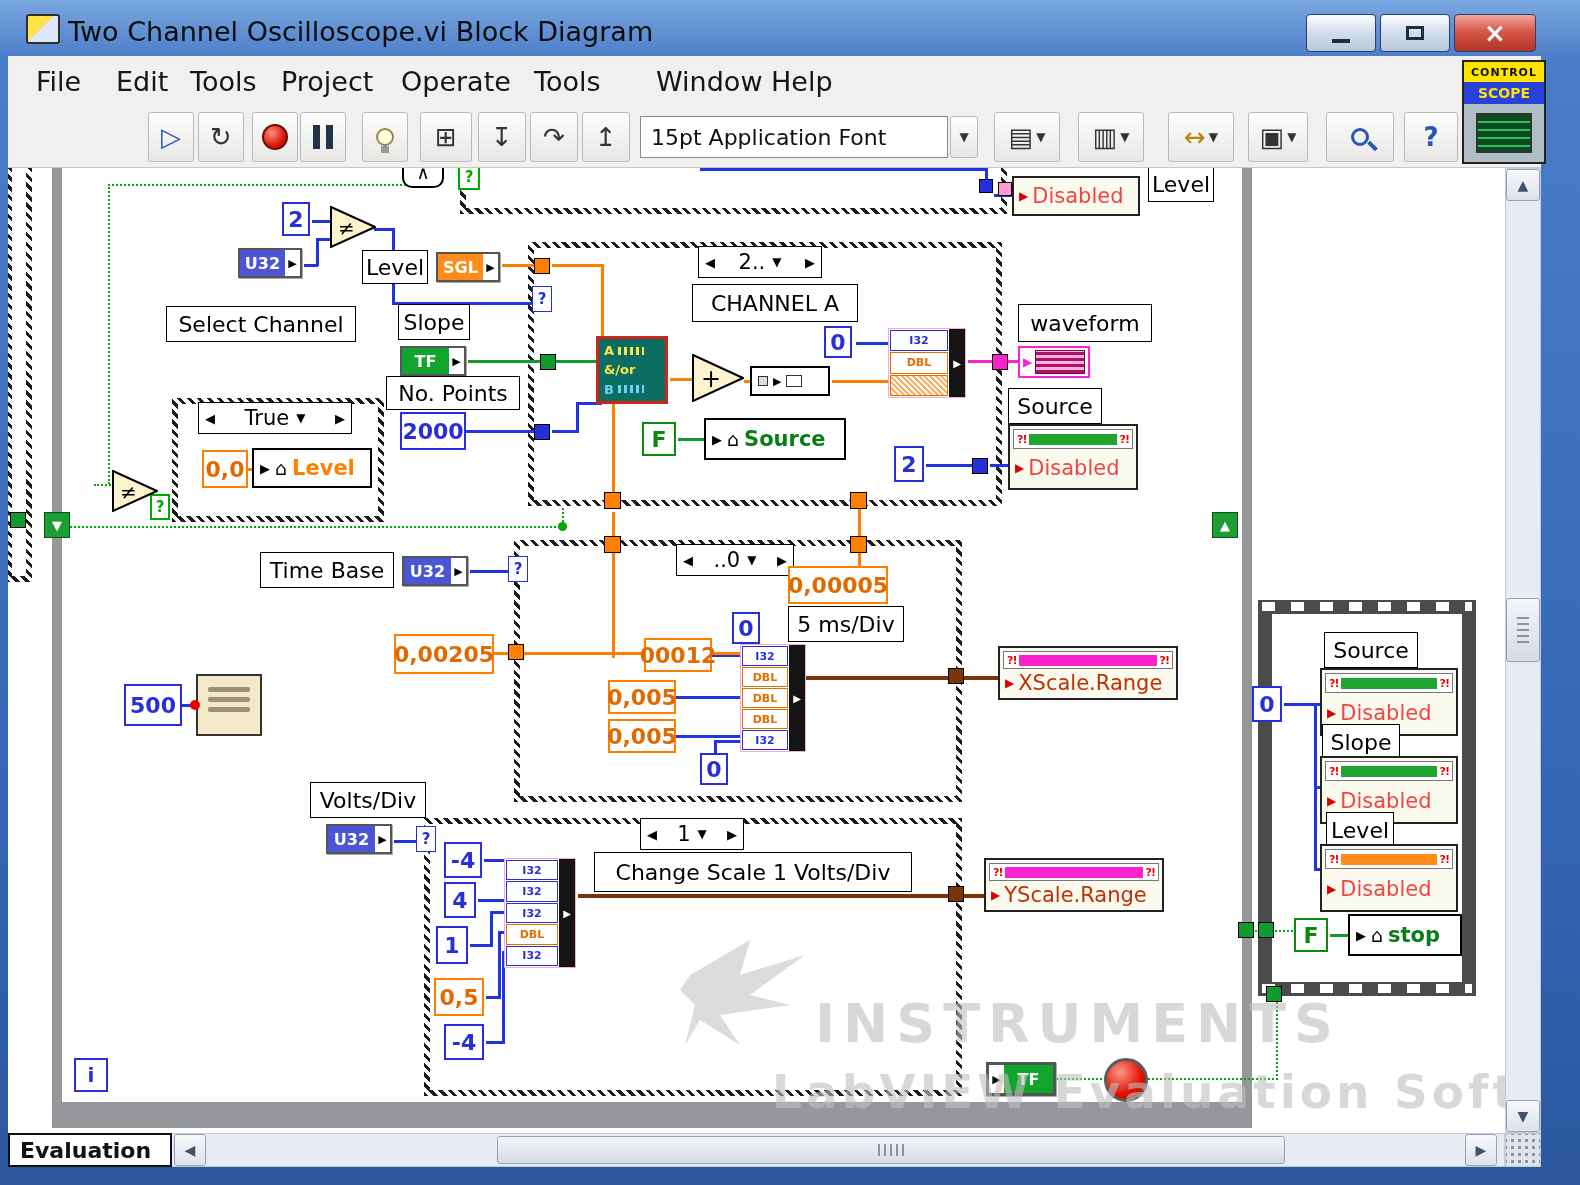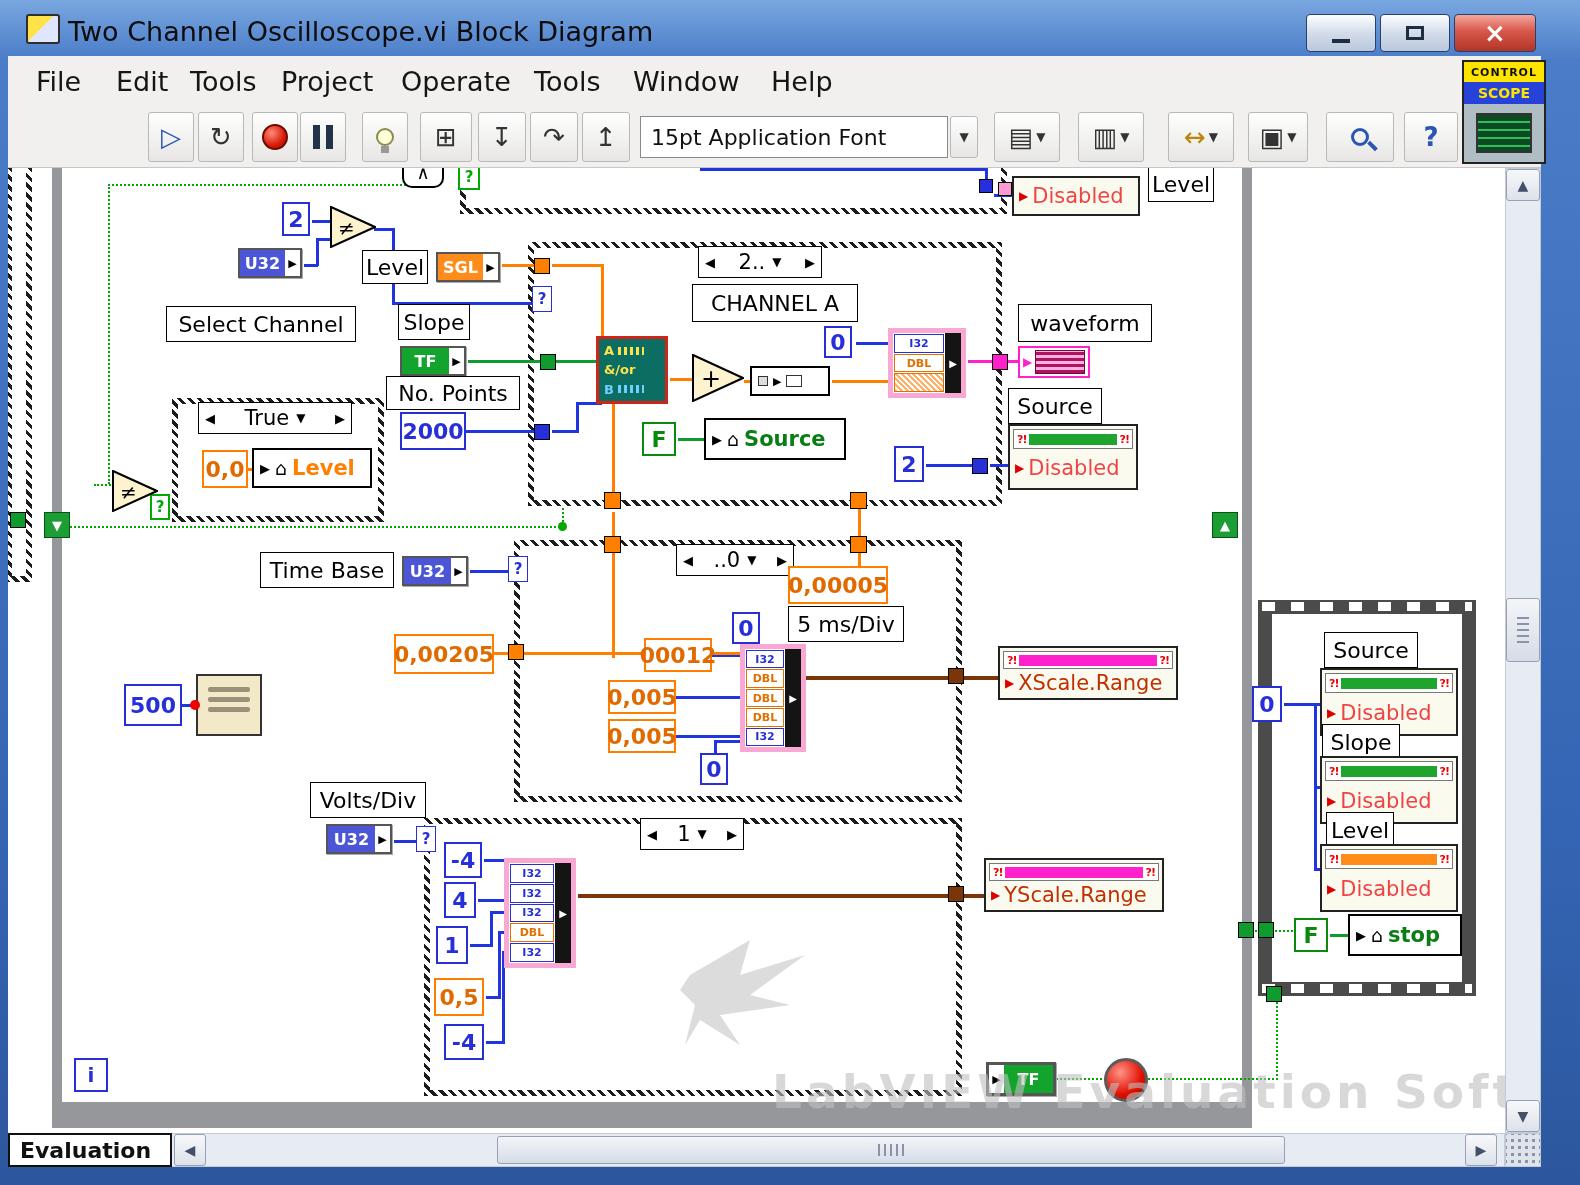--- a/index.html
+++ b/index.html
@@ -102,21 +102,21 @@
 .tun{position:absolute;z-index:3;border:1px solid #000}
 .t-blue{background:#2730d8}.t-orange{background:#ff8000}.t-green{background:#0f9b2e}
 .t-brown{background:#7a3508}.t-mag{background:#ff22cc}.t-pink{background:#ff9ad5}
 
 .qbox{position:absolute;display:flex;align-items:center;justify-content:center;background:#fff;z-index:3;font-weight:bold}
 .qgreen{border:2px solid #0a0;color:#0a0;font-size:15px}
 .qblue{border:1px solid #2730d8;color:#2730d8;font-size:15px}
 .sr{position:absolute;display:flex;align-items:center;justify-content:center;background:#1c9e35;border:1px solid #06541a;
   color:#fff;font-size:13px;z-index:3}
 
-.bundle{position:absolute;display:flex;z-index:3;border:5px solid #f9a8d4;background:#fff}
+.bundle{position:absolute;display:flex;z-index:3;border:1px solid #f9a8d4;background:#fff}
 .bcol{display:flex;flex-direction:column;flex:1;padding:1px;gap:1px}
 .bcell{flex:1;display:flex;align-items:center;justify-content:center;font-size:11px;font-weight:bold;border:1px solid #666}
 .b-i32{color:#2730d8;border-color:#2730d8}
 .b-dbl{color:#e07000;border-color:#e07000}
 .b-arr{border-color:#e07000;background:repeating-linear-gradient(45deg,#ffb066 0 2px,#fff 2px 4px)}
 .bout{width:16px;background:#141414;color:#fff;display:flex;align-items:center;justify-content:center;font-size:10px}
 
 .andor{position:absolute;background:#0c6e63;border:3px solid #cf2418;z-index:3;display:flex;flex-direction:column;
   justify-content:space-around;padding:2px 5px;color:#ffe24a;font-size:13px;font-weight:bold}
 .andor .rw{display:flex;align-items:center;gap:4px}
@@ -159,21 +159,21 @@
     <span>×</span>
   </div>
 
 <div class="abs chrome-bg" style="left:8px;top:56px;width:1533px;height:112px"></div>
 <span class="menu-item" style="left:36px">File</span>
 <span class="menu-item" style="left:116px">Edit</span>
 <span class="menu-item" style="left:190px">Tools</span>
 <span class="menu-item" style="left:281px">Project</span>
 <span class="menu-item" style="left:401px">Operate</span>
 <span class="menu-item" style="left:534px">Tools</span>
-<span class="menu-item" style="left:633px">Window</span>
+<span class="menu-item" style="left:656px">Window</span>
 <span class="menu-item" style="left:771px">Help</span>
 
 <div class="tbtn" style="left:148px;width:46px">
     <span class="g" style="color:#2a55b0">▷</span>
   </div>
 <div class="tbtn" style="left:198px;width:46px">
     <span class="g">↻</span>
   </div>
 <div class="tbtn" style="left:252px;width:46px">
     <span class="ic-stop-red"></span>
@@ -541,20 +541,21 @@
           <span>1</span>
           <span class="dd">▼</span>
         </span>
     <span class="nav">▶</span>
   </div>
   <div class="flabel" style="left:310px;top:782px;width:116px;height:36px">Volts/Div</div>
   <div class="term" style="left:326px;top:824px;width:66px;height:30px">
         <span class="tag tag-blue">U32</span>
         <span class="arr">▶</span>
       </div>
+  <div class="flabel" style="left:594px;top:852px;width:318px;height:40px">Change Scale 1 Volts/Div</div>
   <div class="const cblue" style="left:444px;top:842px;width:38px;height:36px">-4</div>
   <div class="const cblue" style="left:444px;top:882px;width:32px;height:36px">4</div>
   <div class="const cblue" style="left:436px;top:926px;width:32px;height:38px">1</div>
   <div class="const corange" style="left:434px;top:978px;width:50px;height:38px">0,5</div>
   <div class="const cblue" style="left:444px;top:1024px;width:40px;height:36px">-4</div>
   <div class="bundle" style="left:504px;top:858px;width:72px;height:110px">
     <span class="bcol">
       <span class="bcell b-i32">I32</span>
       <span class="bcell b-i32">I32</span>
       <span class="bcell b-i32">I32</span>
@@ -622,20 +623,21 @@
   <div class="term" style="left:986px;top:1062px;width:70px;height:34px;border-width:3px">
         <span class="arr">▶</span>
         <span class="tag tag-green">TF</span>
       </div>
   <div class="stopbtn" style="left:1104px;top:1058px;width:44px;height:44px"></div>
   <div class="iterm" style="left:74px;top:1058px;width:34px;height:34px">i</div>
 
   <svg class="wm" style="left:680px;top:935px" width="130" height="115" viewBox="0 0 130 115">
         <polygon points="10,40 70,5 60,40 125,20 70,60 110,70 40,80 60,110 20,85 5,110 15,70 0,55" fill="#c5c5c5"></polygon>
       </svg>
+  <span class="wm" style="left:815px;top:992px;font-size:54px;letter-spacing:8px">INSTRUMENTS</span>
   <span class="wm" style="left:772px;top:1064px;font-size:47px;letter-spacing:4px">LabVIEW Evaluation Software</span>
 
 </div>
 </div>
 
 <div class="abs sb-track" style="left:1505px;top:168px;width:36px;height:965px"></div>
 <div class="abs sb-btn" style="left:1506px;top:169px;width:34px;height:32px">
     <span>▲</span>
   </div>
 <div class="abs sb-thumb" style="left:1506px;top:598px;width:34px;height:64px">

